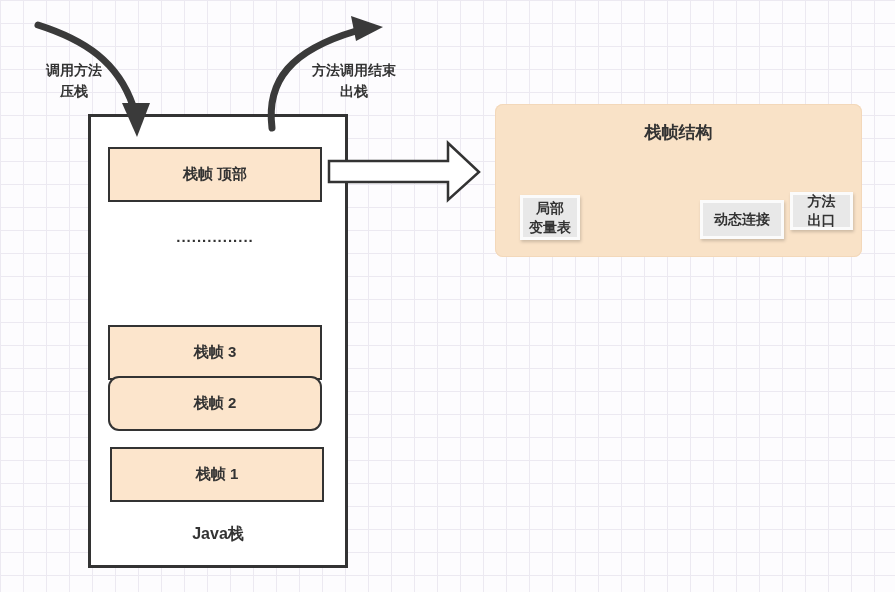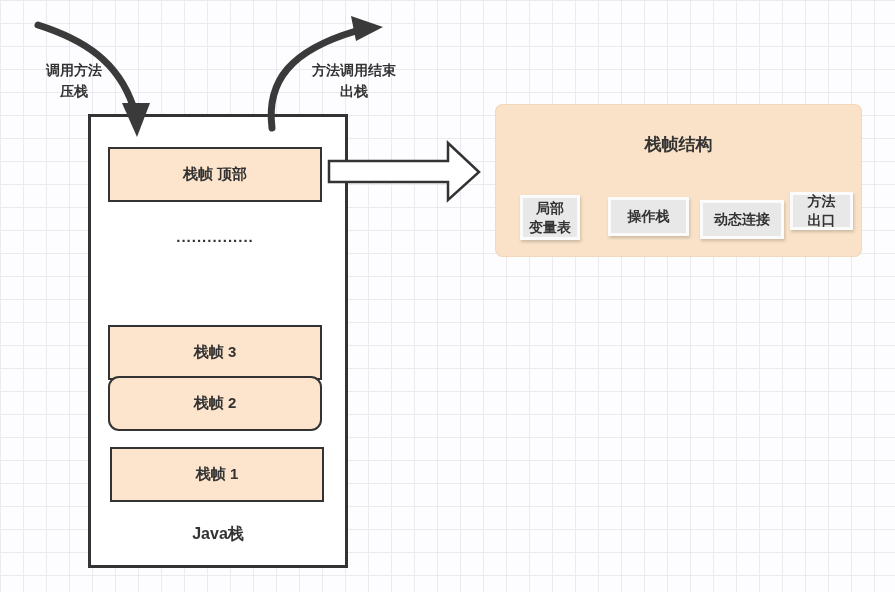--- a/index.html
+++ b/index.html
@@ -61,21 +61,21 @@
     left:495px;top:104px;width:367px;height:153px;
     background:#f9e2c7;
     border-radius:8px;
     box-shadow:0 0 0 1px #f3d8ba inset;
     box-sizing:border-box;
   }
   .panel-title{
     position:absolute;
     left:0;top:17px;width:100%;
     text-align:center;
-    font-size:17px;font-weight:700;margin-top:12px;
+    font-size:17px;font-weight:700;
   }
   .component{
     position:absolute;
     background:#e8e8e8;
     border:3px solid #fbfbfb;
     box-shadow:1px 2px 3px rgba(0,0,0,0.18);
     box-sizing:border-box;
     display:flex;align-items:center;justify-content:center;
     font-size:14px;font-weight:700;
     text-align:center;
@@ -110,21 +110,20 @@
   <div class="frame" style="left:108px;top:280px;margin-top:45px;">栈帧 3</div>
   <div class="frame" style="left:108px;top:376px;border-radius:11px;">栈帧 2</div>
   <div class="frame" style="left:110px;top:447px;">栈帧 1</div>
 
   <div class="java-stack-label">Java栈</div>
 
   <div class="panel">
     <div class="panel-title">栈帧结构</div>
     <div class="component c1">局部
 变量表</div>
-    <div class="component c2">操作栈</div>
     <div class="component c3">动态连接</div>
     <div class="component c4">方法
 出口</div>
   </div>
 
   <svg class="overlay" width="895" height="592" viewBox="0 0 895 592">
 
     <path d="M 38 25 C 85 40, 118 62, 133 106" fill="none" stroke="#3a3a3a" stroke-width="7" stroke-linecap="round"></path>
     <polygon points="122,103 150,103 137,137" fill="#3a3a3a"></polygon>
 

